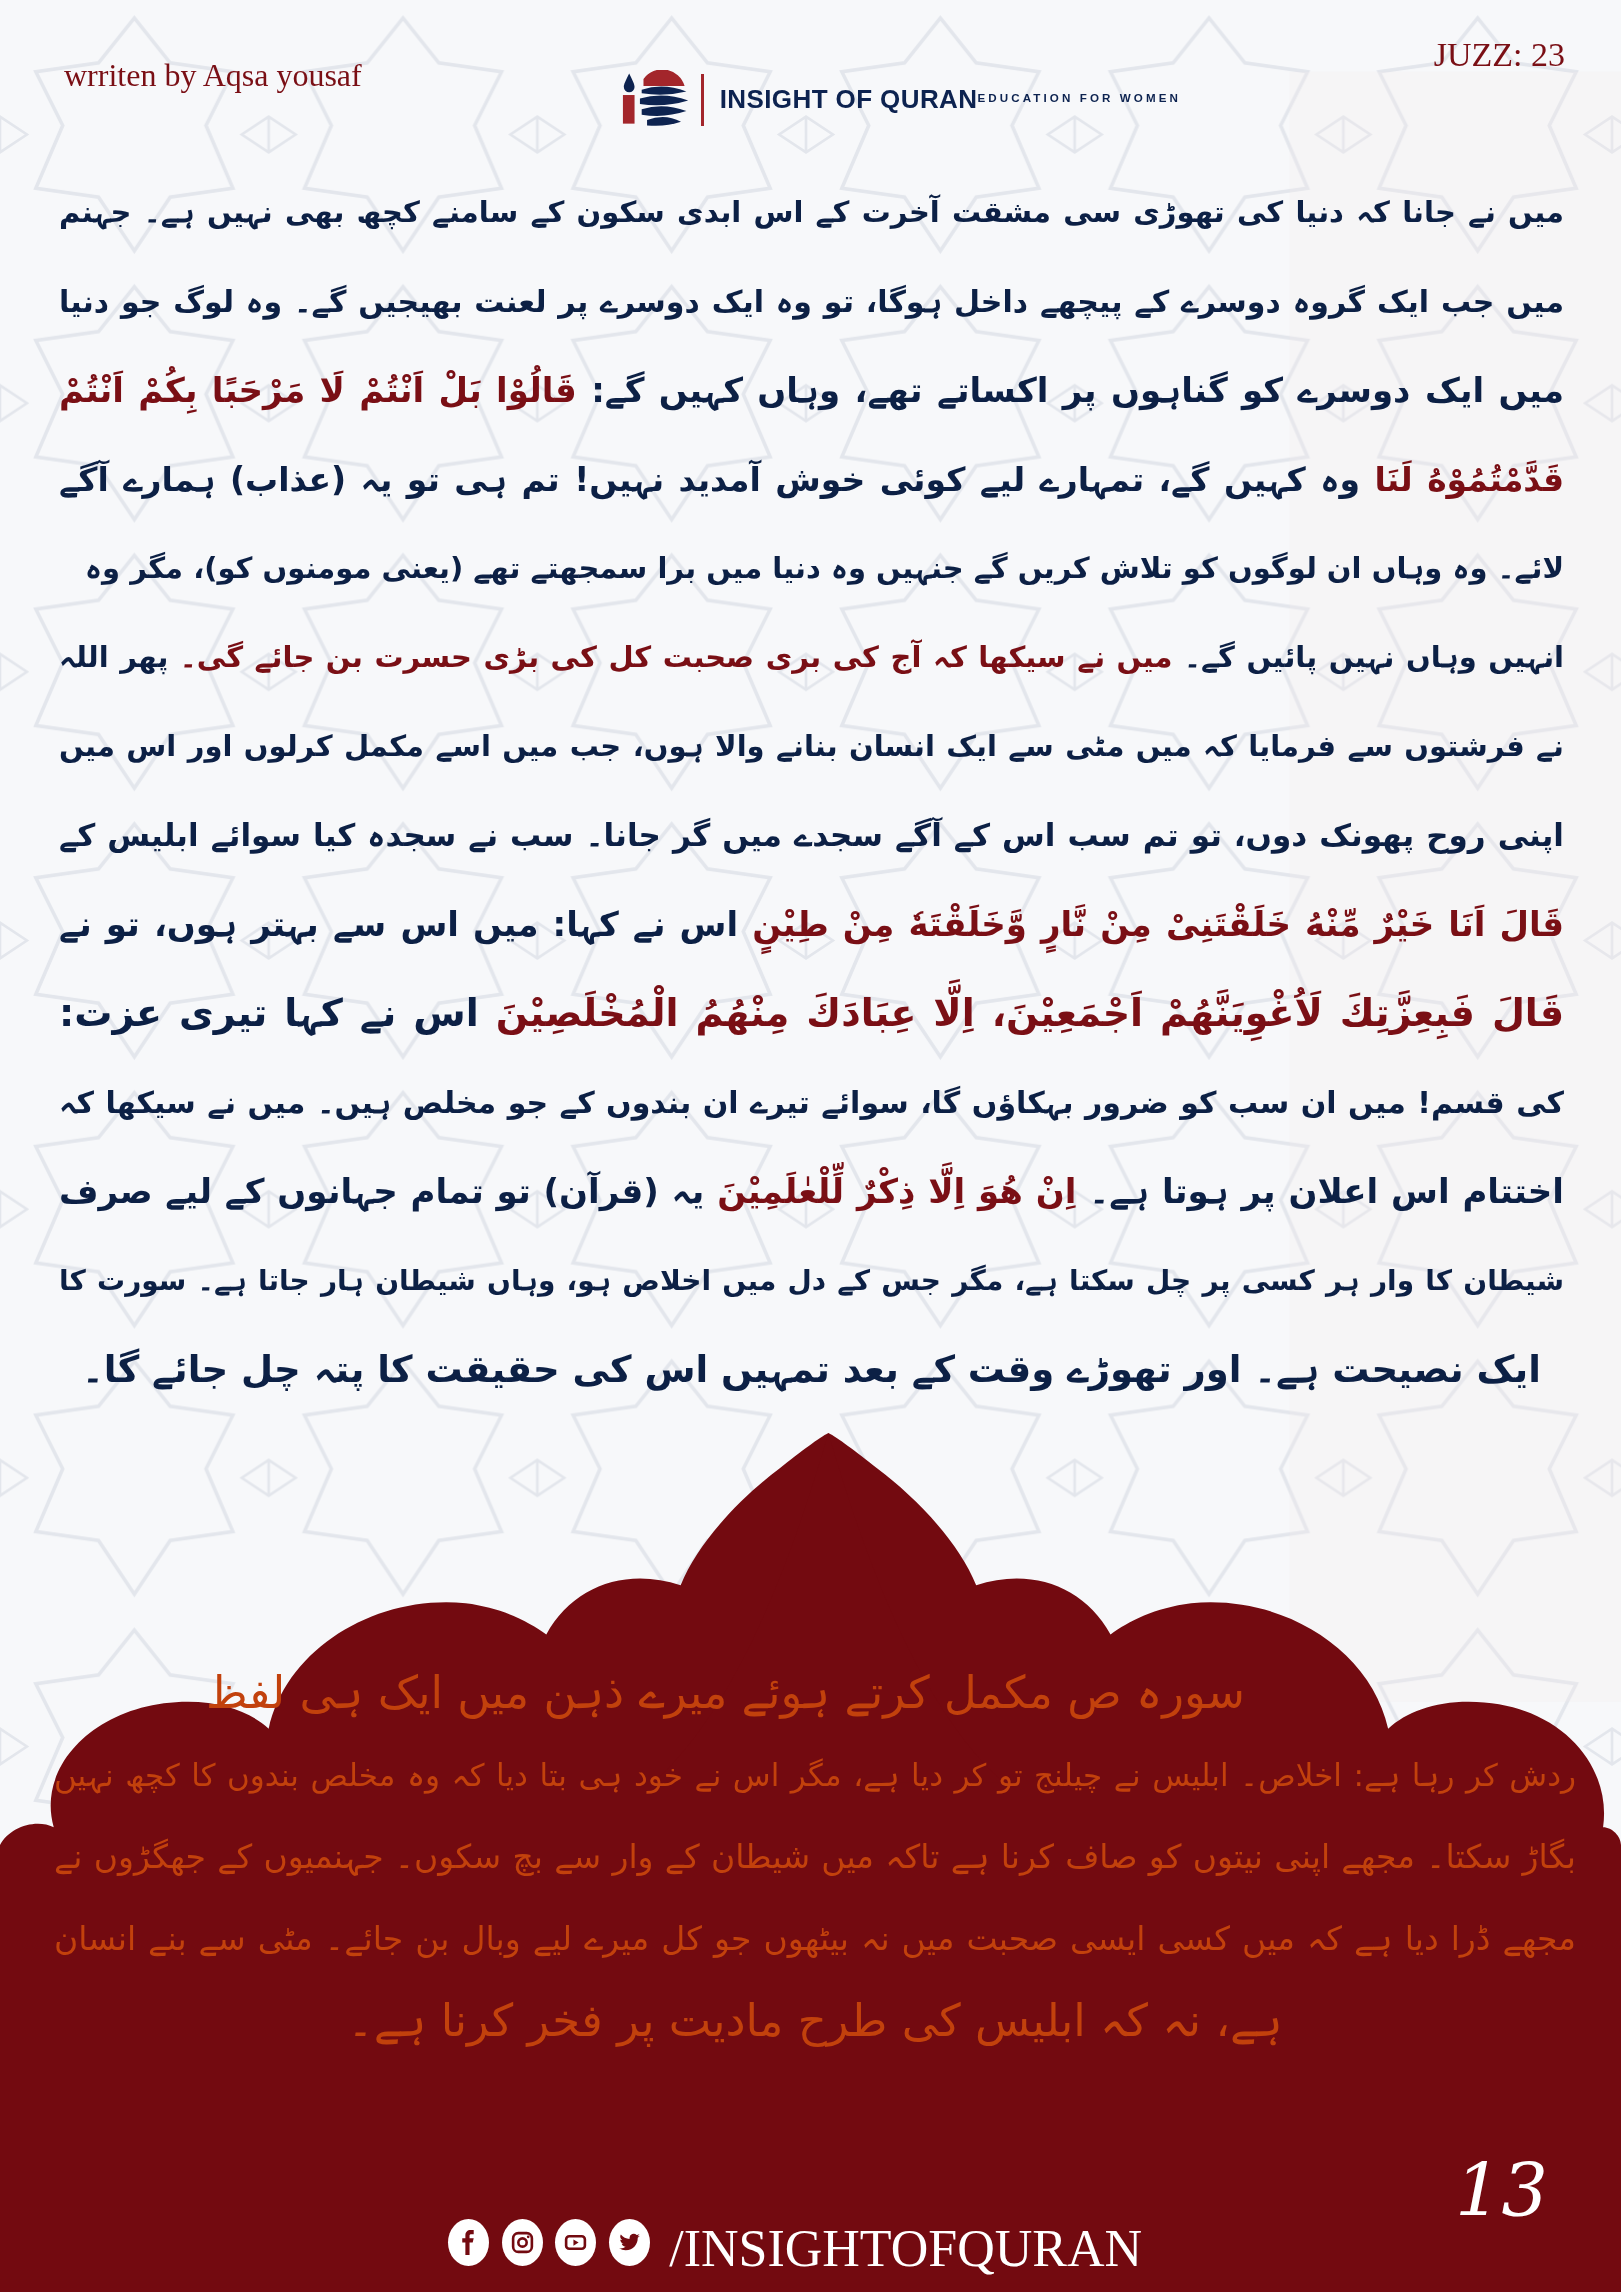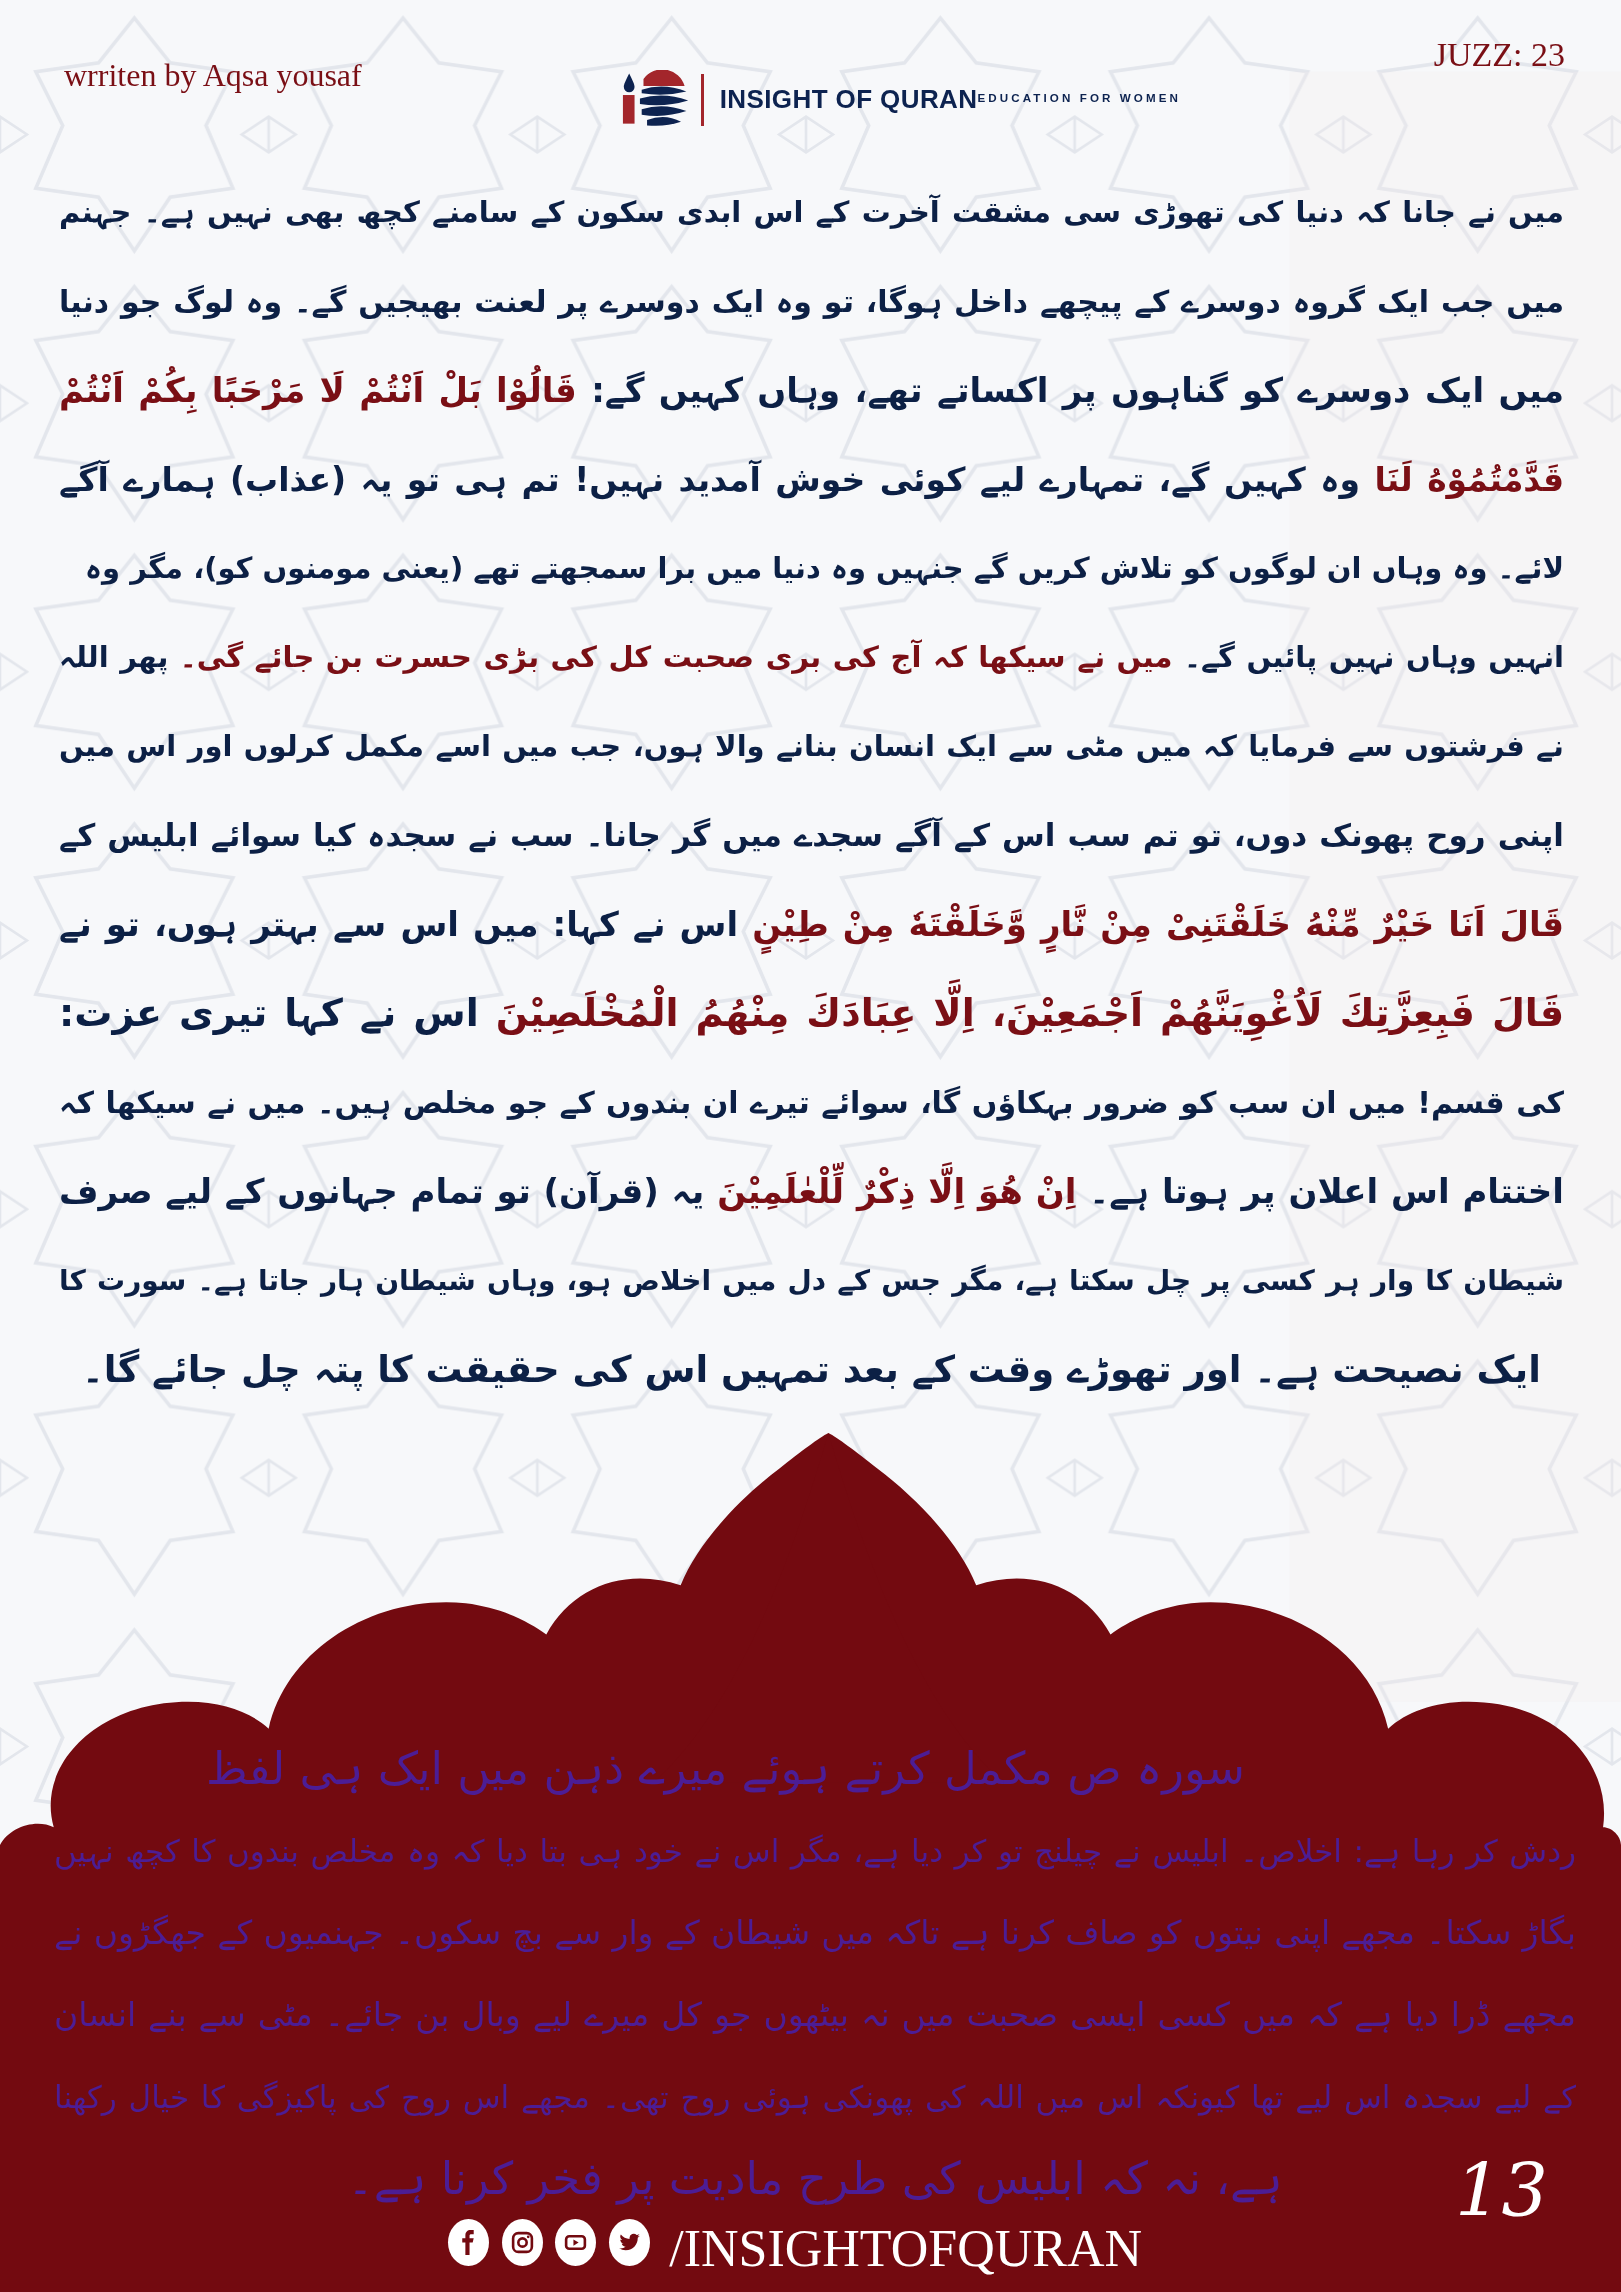--- a/index.html
+++ b/index.html
@@ -32,23 +32,23 @@
     color: #0c2045; font-weight: 700;
   }
   .main-text .line { display: block; white-space: nowrap; text-align: justify; text-align-last: justify; }
   .main-text .line.center { text-align: center; text-align-last: center; }
   .arabic { color: #7a0f15; }
   .highlight { color: #7a0f15; }
 
   .dome { position: absolute; left: 0; top: 1433px; width: 1621px; height: 860px; z-index: 1; }
 
   .box-text {
-    position: absolute; left: 54px; top: 1728px; width: 1522px; z-index: 3;
+    position: absolute; left: 54px; top: 1652px; width: 1522px; z-index: 3;
     direction: rtl; text-align: center;
-    font-family: "DejaVu Sans", sans-serif; font-size: 45px; line-height: 82px; color: #4c1d95;
+    font-family: "DejaVu Sans", sans-serif; font-size: 45px; line-height: 82px; color: #c2410c;
   }
   .box-text .line { display: block; white-space: nowrap; text-align: justify; text-align-last: justify; }
   .box-text .line.center { text-align: center; text-align-last: center; }
   .box-text .line.title { width: 860px; margin: 0 auto; text-align: center; text-align-last: center; }
 
   .page-number {
     position: absolute; left: 1455px; top: 2148px; z-index: 3;
     font-family: "DejaVu Serif", serif; font-style: italic; font-size: 73px; color: #ffffff; font-weight: 300;
   }
   .footer { position: absolute; left: 448px; top: 2219px; z-index: 3; display: flex; align-items: flex-start; }
@@ -134,21 +134,20 @@
     C1800 440 1810 450 1810 460
     L1810 960 Z"></path>
   <path fill="#730a10" d="M925 0 C960 120 1020 300 1120 390 L730 390 C830 300 890 120 925 0 Z"></path>
 </svg>
 
 <div class="box-text" id="box-text">
   <span class="line title" style="display: block;">سورہ ص مکمل کرتے ہوئے میرے ذہن میں ایک ہی لفظ</span>
   <span class="line" style="display: block; font-size: 31px;">ردش کر رہا ہے: اخلاص۔ ابلیس نے چیلنج تو کر دیا ہے، مگر اس نے خود ہی بتا دیا کہ وہ مخلص بندوں کا کچھ نہیں</span>
   <span class="line" style="display: block; font-size: 33px;">بگاڑ سکتا۔ مجھے اپنی نیتوں کو صاف کرنا ہے تاکہ میں شیطان کے وار سے بچ سکوں۔ جہنمیوں کے جھگڑوں نے</span>
   <span class="line" style="display: block; font-size: 33px;">مجھے ڈرا دیا ہے کہ میں کسی ایسی صحبت میں نہ بیٹھوں جو کل میرے لیے وبال بن جائے۔ مٹی سے بنے انسان</span>
-  <span class="line" style="display: block; font-size: 31px;">کے لیے سجدہ اس لیے تھا کیونکہ اس میں اللہ کی پھونکی ہوئی روح تھی۔ مجھے اس روح کی پاکیزگی کا خیال رکھنا</span>
   <span class="line center" style="display: block;">ہے، نہ کہ ابلیس کی طرح مادیت پر فخر کرنا ہے۔</span>
 </div>
 
 <div class="page-number">13</div>
 
 <div class="footer">
   <a class="social-icon">
     <svg viewBox="0 0 24 24">
         <path fill="#730a10" d="M14 4h3V0h-3c-3 0-5 2-5 5v3H6v4h3v12h4V12h3l1-4h-4V5.5c0-.8.5-1.5 1-1.5z"></path>
       </svg>

